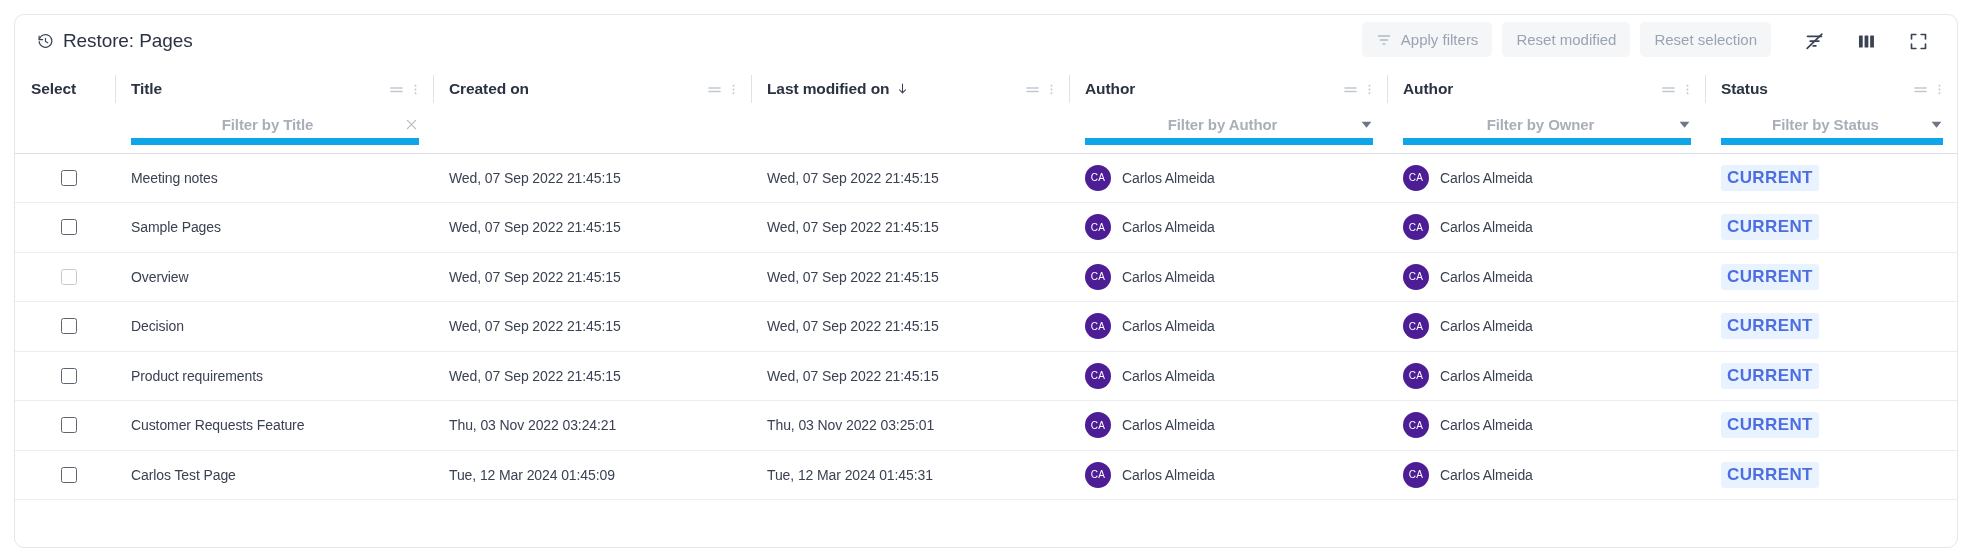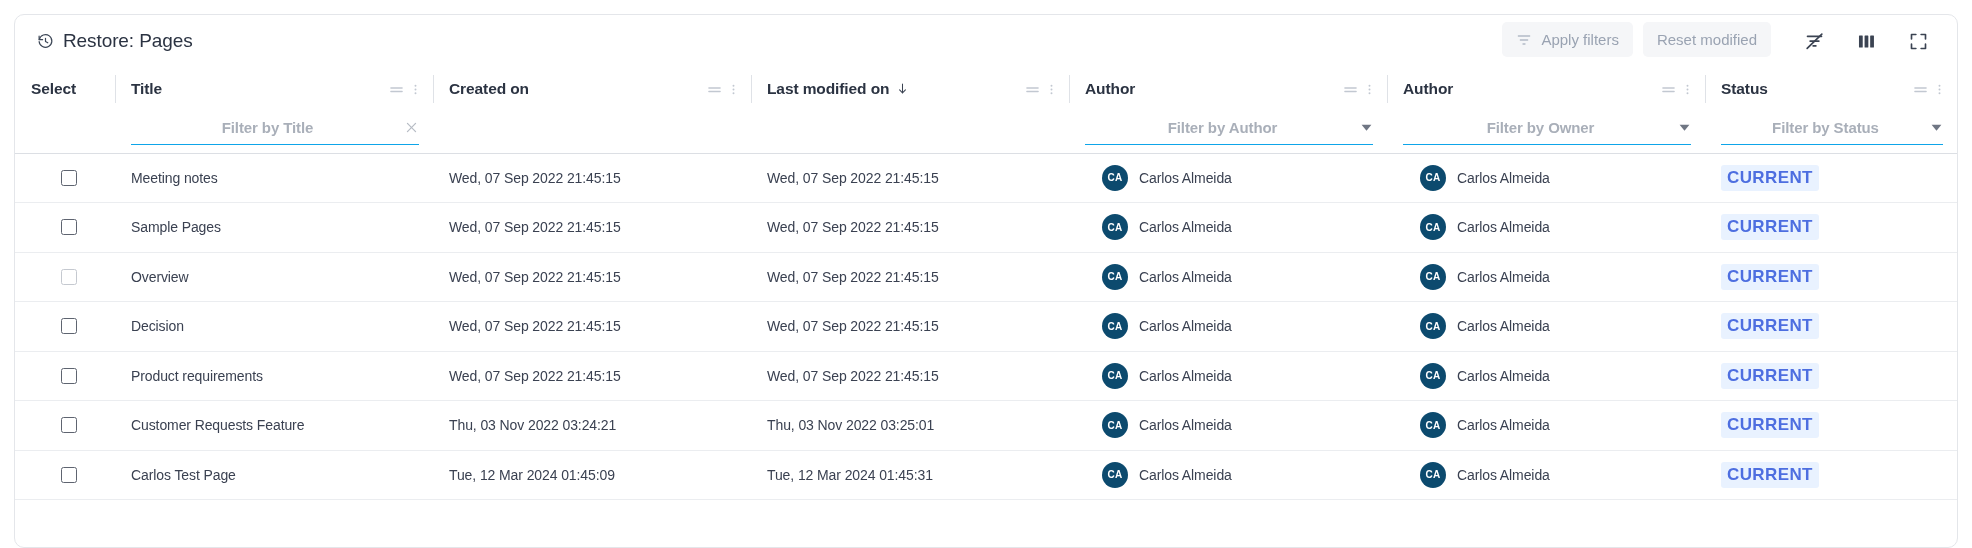--- a/index.html
+++ b/index.html
@@ -168,21 +168,21 @@
     background: #ffffff;
     border-bottom: 1px solid #dcdfe4;
   }
 
   .filter-cell {
     position: relative;
     display: flex;
     align-items: center;
     margin: 0 14px 0 16px;
     height: 34px;
-    border-bottom: 1px solid #0ea5e9;
+    border-bottom: 7px solid #0ea5e9;
   }
   .filter-cell.plain { border-bottom: none; }
 
   .filter-ph {
     font-size: 15px;
     color: #a9afb9;
     white-space: nowrap;
     flex: 1;
     letter-spacing: -0.1px;
   }
@@ -214,30 +214,29 @@
     font-size: 14px;
     color: #3a4151;
     white-space: nowrap;
     letter-spacing: -0.1px;
   }
 
   .person { display: flex; align-items: center; gap: 11px; }
   .avatar {
     width: 26px; height: 26px;
     border-radius: 50%;
-    background: #0c4a6e;
+    background: #4c1d95;
     color: #ffffff;
     font-size: 10px;
-    font-weight: bold;
+    font-weight: normal;
     display: flex;
     align-items: center;
     justify-content: center;
     letter-spacing: 0.2px;
     flex: 0 0 auto;
-    margin-left: 17px;
   }
 
   .badge {
     display: inline-block;
     padding: 3px 6px;
     border-radius: 3px;
     background: #e9f2ff;
     color: #4d6ee0;
     font-size: 17px;
     font-weight: bold;
@@ -273,20 +272,23 @@
               <line x1="10.5" y1="18" x2="13.5" y2="18"></line>
             </svg>
           </span>
           <span>Apply filters</span>
         </button>
 
         <button class="tb-btn">
           <span>Reset modified</span>
         </button>
 
+        <button class="tb-btn">
+          <span>Reset selection</span>
+        </button>
 
         <button class="icon-btn first">
           <span>
             <svg viewBox="0 0 24 24" fill="none" stroke="currentColor" stroke-width="1.9" stroke-linecap="round">
               <line x1="4" y1="6.2" x2="20" y2="6.2"></line>
               <line x1="7" y1="11.6" x2="17" y2="11.6"></line>
               <line x1="10.4" y1="17" x2="13.6" y2="17"></line>
               <line x1="3.6" y1="19.8" x2="20.4" y2="3.6"></line>
             </svg>
           </span>

